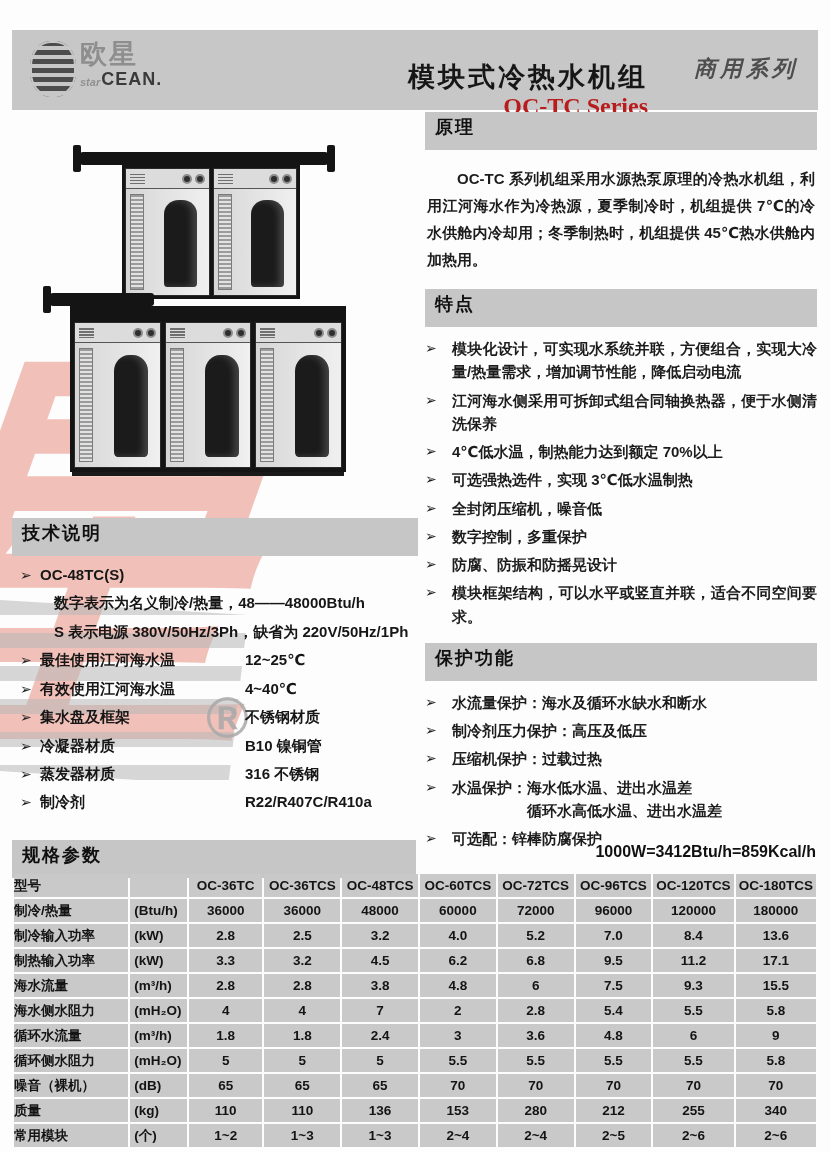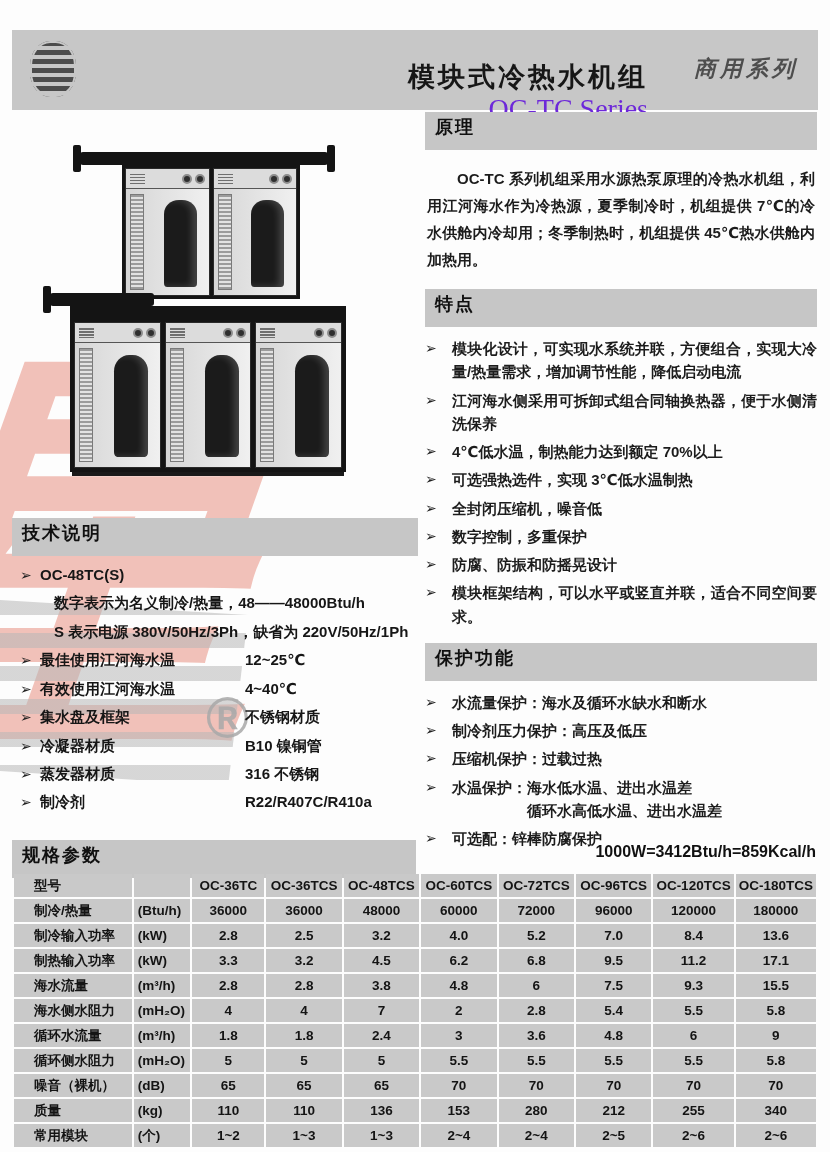--- a/index.html
+++ b/index.html
@@ -24,21 +24,21 @@
   .striped-o{width:46px;height:56px;border-radius:44%;
     background:repeating-linear-gradient(180deg,#4c4c4c 0 5px,#c7c7c7 5px 9px);
     box-shadow:inset 0 0 0 2px #c7c7c7;}
   .logo-texts{display:flex;flex-direction:column;line-height:1;}
   .logo-cn{font-size:27px;font-weight:700;color:#8e8e8e;letter-spacing:2px;}
   .logo-row{display:flex;align-items:flex-end;gap:1px;margin-top:2px;}
   .logo-star{font-size:11px;font-style:italic;color:#909090;font-weight:700;}
   .logo-en{font-size:18px;font-weight:900;color:#3a3a3a;letter-spacing:1px;}
   .title-center{position:absolute;left:150px;right:170px;top:7px;text-align:right;margin-top:24px;}
   .title-cn{font-size:27px;font-weight:700;color:#161616;letter-spacing:3px;line-height:1.2;}
-  .title-en{font-size:28px;font-weight:400;color:#6d28d9;font-family:"Liberation Serif","DejaVu Serif",serif;line-height:1.15;}
+  .title-en{font-size:24px;font-weight:700;color:#b91c1c;font-family:"Liberation Serif","DejaVu Serif",serif;line-height:1.15;}
   .series-badge{position:absolute;right:20px;top:24px;font-size:22px;font-weight:700;font-style:italic;
     color:#4e4e4e;letter-spacing:4px;font-family:"Liberation Serif","DejaVu Serif",serif;}
 
   
   .bar{background:#c6c6c6;height:38px;line-height:30px;padding-left:10px;font-size:18px;
     font-weight:700;color:#101010;letter-spacing:2px;}
 
   
   .photo{position:absolute;left:48px;top:136px;width:312px;height:322px;}
   .pipe{position:absolute;background:#141414;height:13px;border-radius:3px;}
@@ -79,38 +79,45 @@
   .tech-label{flex:0 0 205px;}
   .tech-value{flex:1;}
   .tech-extra{padding-left:42px;font-size:15px;font-weight:700;color:#161616;margin:6px 0;line-height:1.5;}
 
   
   .specs-bar{position:absolute;left:12px;top:840px;width:394px;}
   .specs-note{position:absolute;right:14px;top:843px;font-size:16px;font-weight:700;color:#111;}
   table.spec{position:absolute;left:12px;top:872px;width:806px;border-collapse:separate;border-spacing:2px;}
   table.spec td{background:#c9c9c9;font-size:13.5px;font-weight:700;color:#141414;
     padding:2px 3px;height:19px;text-align:center;white-space:nowrap;overflow:hidden;}
-  table.spec td.param{text-align:left;padding-left:20px;}
+  table.spec td.param{text-align:left;padding-left:0;}
   table.spec td.unit{text-align:left;padding-left:4px;}
   col.c-param{width:126px;} col.c-unit{width:58px;} col.c-val{width:77px;}
 </style>
 </head>
 <body>
 
 <div class="page">
 
   <div class="wm-red">星</div>
   <div class="wm-stripes"></div>
   <div class="wm-reg">®</div>
 
   <div class="layer">
 
     <div class="titlebar">
       <div class="logo">
         <div class="striped-o"></div>
+        <div class="logo-texts">
+          <span class="logo-cn">欧星</span>
+          <span class="logo-row">
+            <span class="logo-star">star</span>
+            <span class="logo-en">CEAN.</span>
+          </span>
+        </div>
       </div>
       <div class="title-center">
         <div class="title-cn">模块式冷热水机组</div>
         <div class="title-en">OC-TC Series</div>
       </div>
       <div class="series-badge">商用系列</div>
     </div>
 
     <div class="photo">
       <div class="pipe pipe-top"></div>

